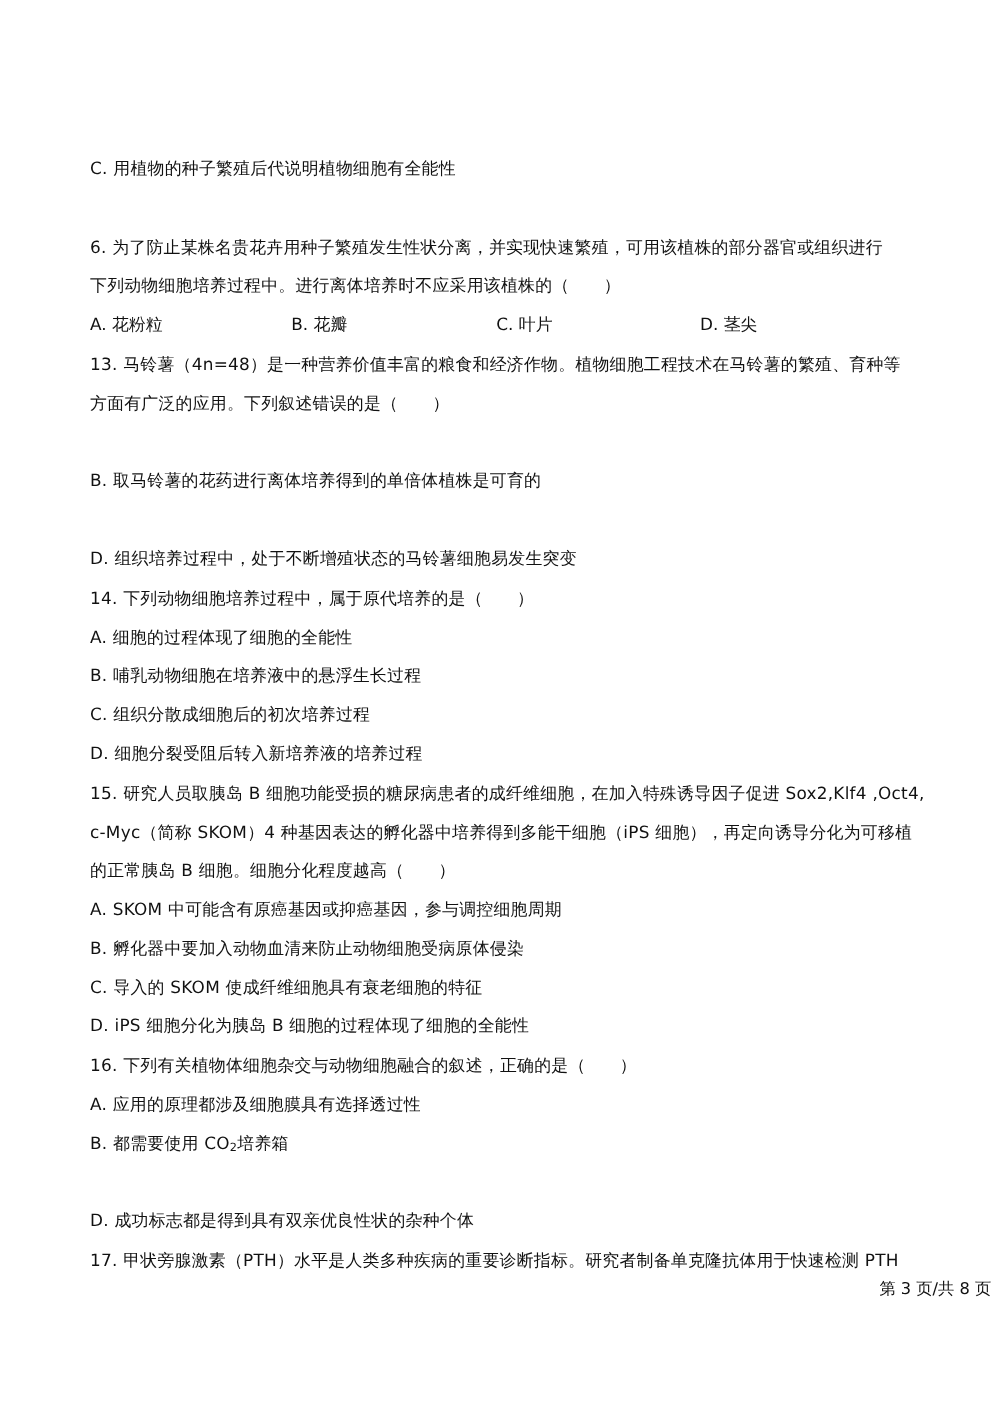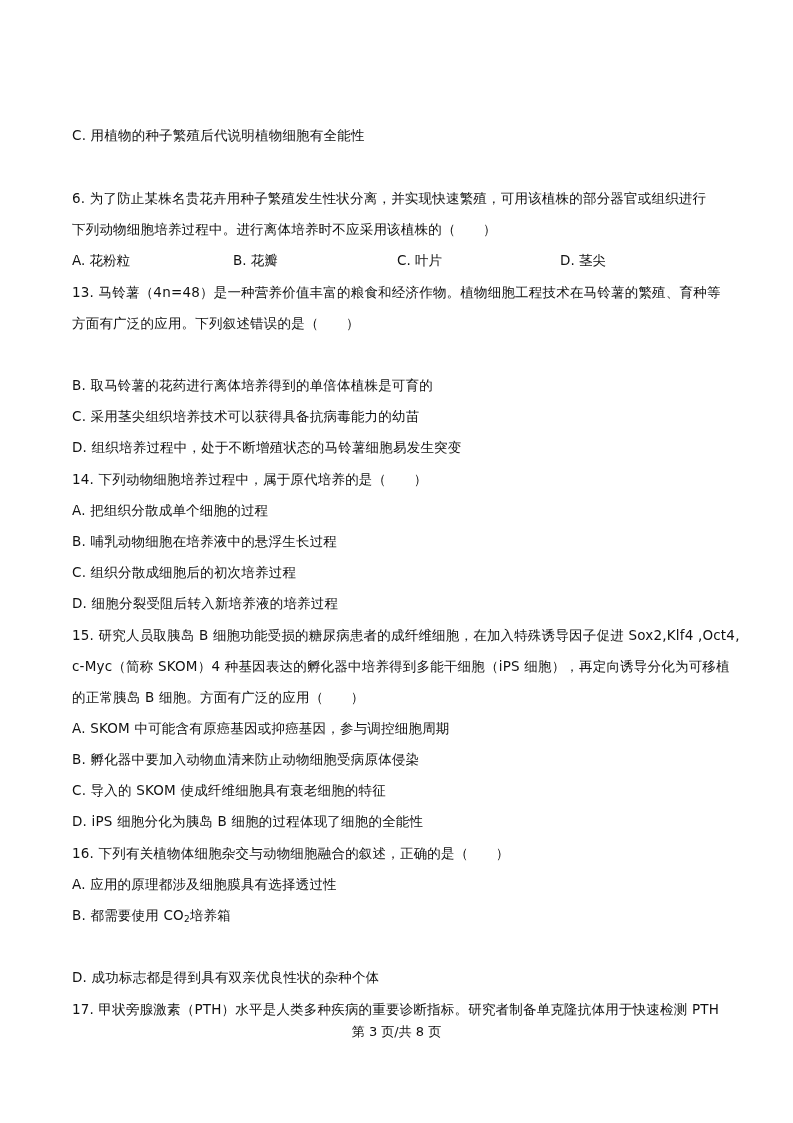--- a/index.html
+++ b/index.html
@@ -38,21 +38,21 @@
       line-height: 18px;
       white-space: nowrap;
     }
     .opt-row span.opt {
       position: absolute;
     }
     .footer {
       position: absolute;
       left: 0;
       width: 793px;
-      text-align: center;
+      text-align: right;
       font-size: 13px;
       line-height: 16px;
     }
     sub {
       font-size: 9px;
       vertical-align: -2px;
       line-height: 0;
     }
   </style>
 </head>
@@ -67,32 +67,31 @@
   <div class="opt-row" style="top:251px">
     <span class="opt" style="left:72px">A.  花粉粒</span>
     <span class="opt" style="left:233px">B.  花瓣</span>
     <span class="opt" style="left:397px">C.  叶片</span>
     <span class="opt" style="left:560px">D.  茎尖</span>
   </div>
 
   <div class="line" style="top:283px">13.  马铃薯（4n=48）是一种营养价值丰富的粮食和经济作物。植物细胞工程技术在马铃薯的繁殖、育种等</div>
   <div class="line" style="top:314px">方面有广泛的应用。下列叙述错误的是（　　）</div>
   <div class="line" style="top:376px">B.  取马铃薯的花药进行离体培养得到的单倍体植株是可育的</div>
-  <div class="line" style="top:407px">C.  采用茎尖组织培养技术可以获得具备抗病毒能力的幼苗</div>
   <div class="line" style="top:438px">D.  组织培养过程中，处于不断增殖状态的马铃薯细胞易发生突变</div>
 
   <div class="line" style="top:470px">14.  下列动物细胞培养过程中，属于原代培养的是（　　）</div>
-  <div class="line" style="top:501px">A.  把组织分散成单个细胞的过程</div>
+  <div class="line" style="top:501px">A.  细胞的过程体现了细胞的全能性</div>
   <div class="line" style="top:532px">B.  哺乳动物细胞在培养液中的悬浮生长过程</div>
   <div class="line" style="top:563px">C.  组织分散成细胞后的初次培养过程</div>
   <div class="line" style="top:594px">D.  细胞分裂受阻后转入新培养液的培养过程</div>
 
   <div class="line" style="top:626px">15.  研究人员取胰岛 B 细胞功能受损的糖尿病患者的成纤维细胞，在加入特殊诱导因子促进 Sox2,Klf4 ,Oct4,</div>
   <div class="line" style="top:657px">c-Myc（简称 SKOM）4 种基因表达的孵化器中培养得到多能干细胞（iPS 细胞），再定向诱导分化为可移植</div>
-  <div class="line" style="top:688px">的正常胰岛 B 细胞。方面有广泛的应用（　　）</div>
+  <div class="line" style="top:688px">的正常胰岛 B 细胞。细胞分化程度越高（　　）</div>
   <div class="line" style="top:719px">A. SKOM 中可能含有原癌基因或抑癌基因，参与调控细胞周期</div>
   <div class="line" style="top:750px">B.  孵化器中要加入动物血清来防止动物细胞受病原体侵染</div>
   <div class="line" style="top:781px">C.  导入的 SKOM 使成纤维细胞具有衰老细胞的特征</div>
   <div class="line" style="top:812px">D. iPS 细胞分化为胰岛 B 细胞的过程体现了细胞的全能性</div>
 
   <div class="line" style="top:844px">16.  下列有关植物体细胞杂交与动物细胞融合的叙述，正确的是（　　）</div>
   <div class="line" style="top:875px">A.  应用的原理都涉及细胞膜具有选择透过性</div>
   <div class="line" style="top:906px"><span>B.  都需要使用 CO</span><sub>2</sub><span>培养箱</span></div>
   <div class="line" style="top:968px">D.  成功标志都是得到具有双亲优良性状的杂种个体</div>
 

